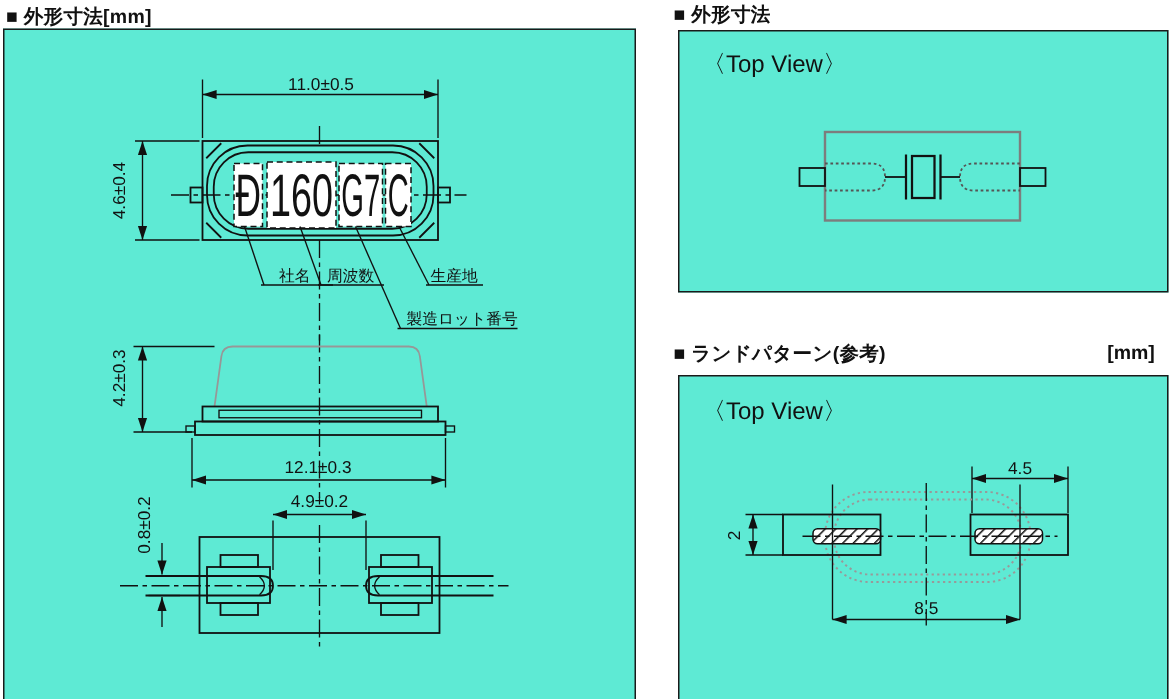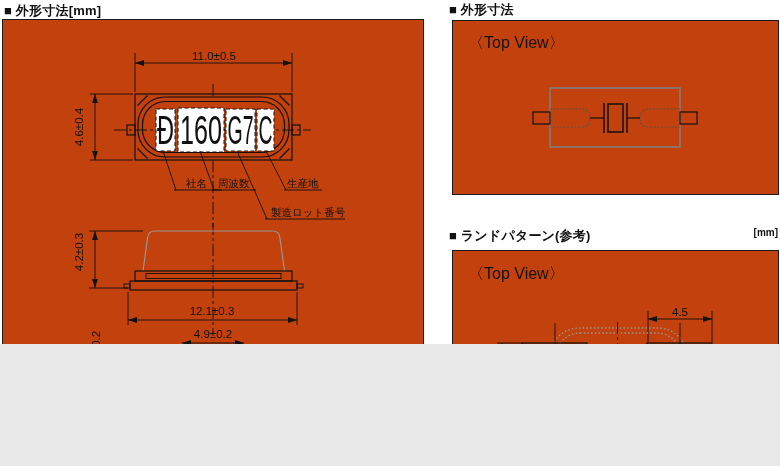--- a/index.html
+++ b/index.html
@@ -1,20 +1,20 @@
 <!DOCTYPE html>
 <html><head>
 <meta charset="utf-8">
 <style>
   html,body{margin:0;padding:0;background:#e8e8e8;}
-  .page{position:relative;width:780px;height:344px;background:#ffffff;overflow:hidden;
+  .page{position:relative;width:780px;height:466px;background:#ffffff;overflow:hidden;
         font-family:"Liberation Sans","DejaVu Sans",sans-serif;color:#111;}
   .hdr{position:absolute;font-size:13px;font-weight:bold;white-space:nowrap;letter-spacing:0.2px;}
-  .unit{position:absolute;font-size:10px;font-weight:bold;text-align:right;}
-  .panel{position:absolute;border:1.5px solid #1a1a1a;background:#c2410c;}
+  .unit{position:absolute;font-size:13px;font-weight:bold;text-align:center;}
+  .panel{position:absolute;border:1.5px solid #1a1a1a;background:#5eead4;}
   svg{position:absolute;left:0;top:0;overflow:visible;}
   svg text{font-family:"Liberation Sans","DejaVu Sans",sans-serif;fill:#111;}
   .dim{font-size:11.5px;}
   .jp{font-size:10.5px;}
   .tv{font-size:16px;}
   .mark{font-size:40px;font-family:"Liberation Sans","DejaVu Sans",sans-serif;}
   .ln{stroke:#111;stroke-width:1.2;fill:none;}
   .thin{stroke:#111;stroke-width:0.9;fill:none;}
   .cl{stroke:#111;stroke-width:0.9;fill:none;stroke-dasharray:12 3 3 3;}
   .dash{stroke:#111;stroke-width:1;fill:#fff;stroke-dasharray:4 2.5;}

